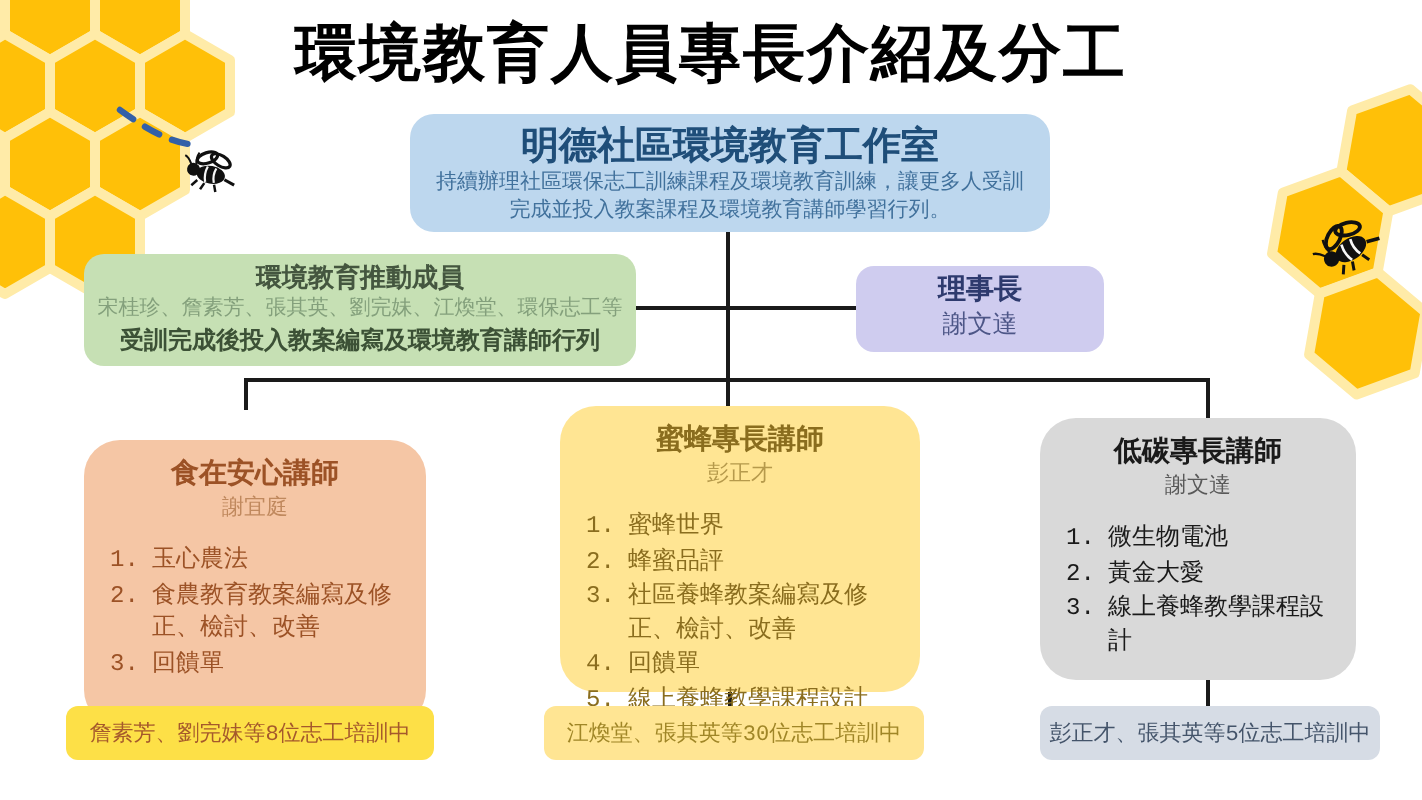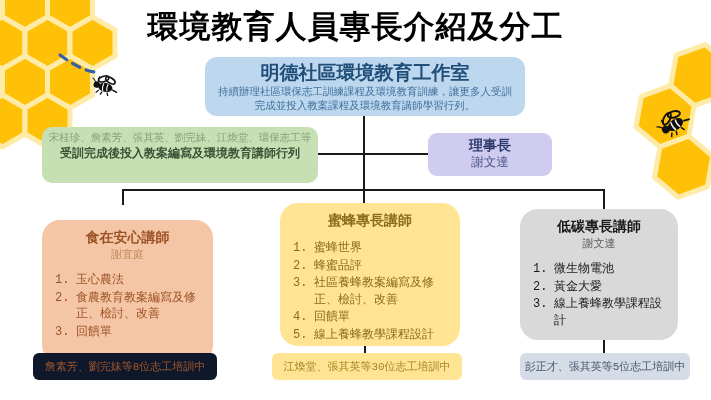--- a/index.html
+++ b/index.html
@@ -47,21 +47,21 @@
   .branch-bee .h, .branch-bee .item { color:#8a6d1e; }
   .branch-bee .p { color:#b69a4c; }
 
   .branch-carbon { left:520px; top:209px; width:158px; height:131px; background:#d9d9d9; }
   .branch-carbon .h, .branch-carbon .item { color:#1a1a1a; }
   .branch-carbon .p { color:#595959; }
 
   
   .footer-box { height:27px; top:353px; border-radius:6px; display:flex; align-items:center; justify-content:center;
     font-size:11px; white-space:nowrap; }
-  .footer-food { left:33px; width:184px; background:#0f172a; color:#a5592c; }
+  .footer-food { left:33px; width:184px; background:#fde047; color:#a5592c; }
   .footer-bee { left:272px; width:190px; background:#ffe593; color:#a08627; }
   .footer-carbon { left:520px; width:170px; background:#d6dce5; color:#44546a; }
 </style>
 </head>
 <body>
 
 <div class="slide">
 
   <svg class="decor" width="711" height="400" viewBox="0 0 711 400">
     <defs>
@@ -111,20 +111,21 @@
   <div class="conn" style="left:126px; top:344px; width:2px; height:11px;"></div>
   <div class="conn" style="left:364px; top:344px; width:2px; height:11px;"></div>
   <div class="conn" style="left:603px; top:338px; width:2px; height:17px;"></div>
 
   <div class="box root-box">
     <div class="h">明德社區環境教育工作室</div>
     <div class="d">持續辦理社區環保志工訓練課程及環境教育訓練，讓更多人受訓完成並投入教案課程及環境教育講師學習行列。</div>
   </div>
 
   <div class="box promoters-box">
+    <div class="h">環境教育推動成員</div>
     <div class="m">宋桂珍、詹素芳、張其英、劉完妹、江煥堂、環保志工等</div>
     <div class="n">受訓完成後投入教案編寫及環境教育講師行列</div>
   </div>
 
   <div class="box chairman-box">
     <div class="h">理事長</div>
     <div class="p">謝文達</div>
   </div>
 
   <div class="box branch branch-food">
@@ -132,20 +133,21 @@
     <div class="p">謝宜庭</div>
     <div class="items">
       <div class="item">玉心農法</div>
       <div class="item">食農教育教案編寫及修正、檢討、改善</div>
       <div class="item">回饋單</div>
     </div>
   </div>
 
   <div class="box branch branch-bee">
     <div class="h">蜜蜂專長講師</div>
+    <div class="p">彭正才</div>
     <div class="items">
       <div class="item">蜜蜂世界</div>
       <div class="item">蜂蜜品評</div>
       <div class="item">社區養蜂教案編寫及修正、檢討、改善</div>
       <div class="item">回饋單</div>
       <div class="item">線上養蜂教學課程設計</div>
     </div>
   </div>
 
   <div class="box branch branch-carbon">

